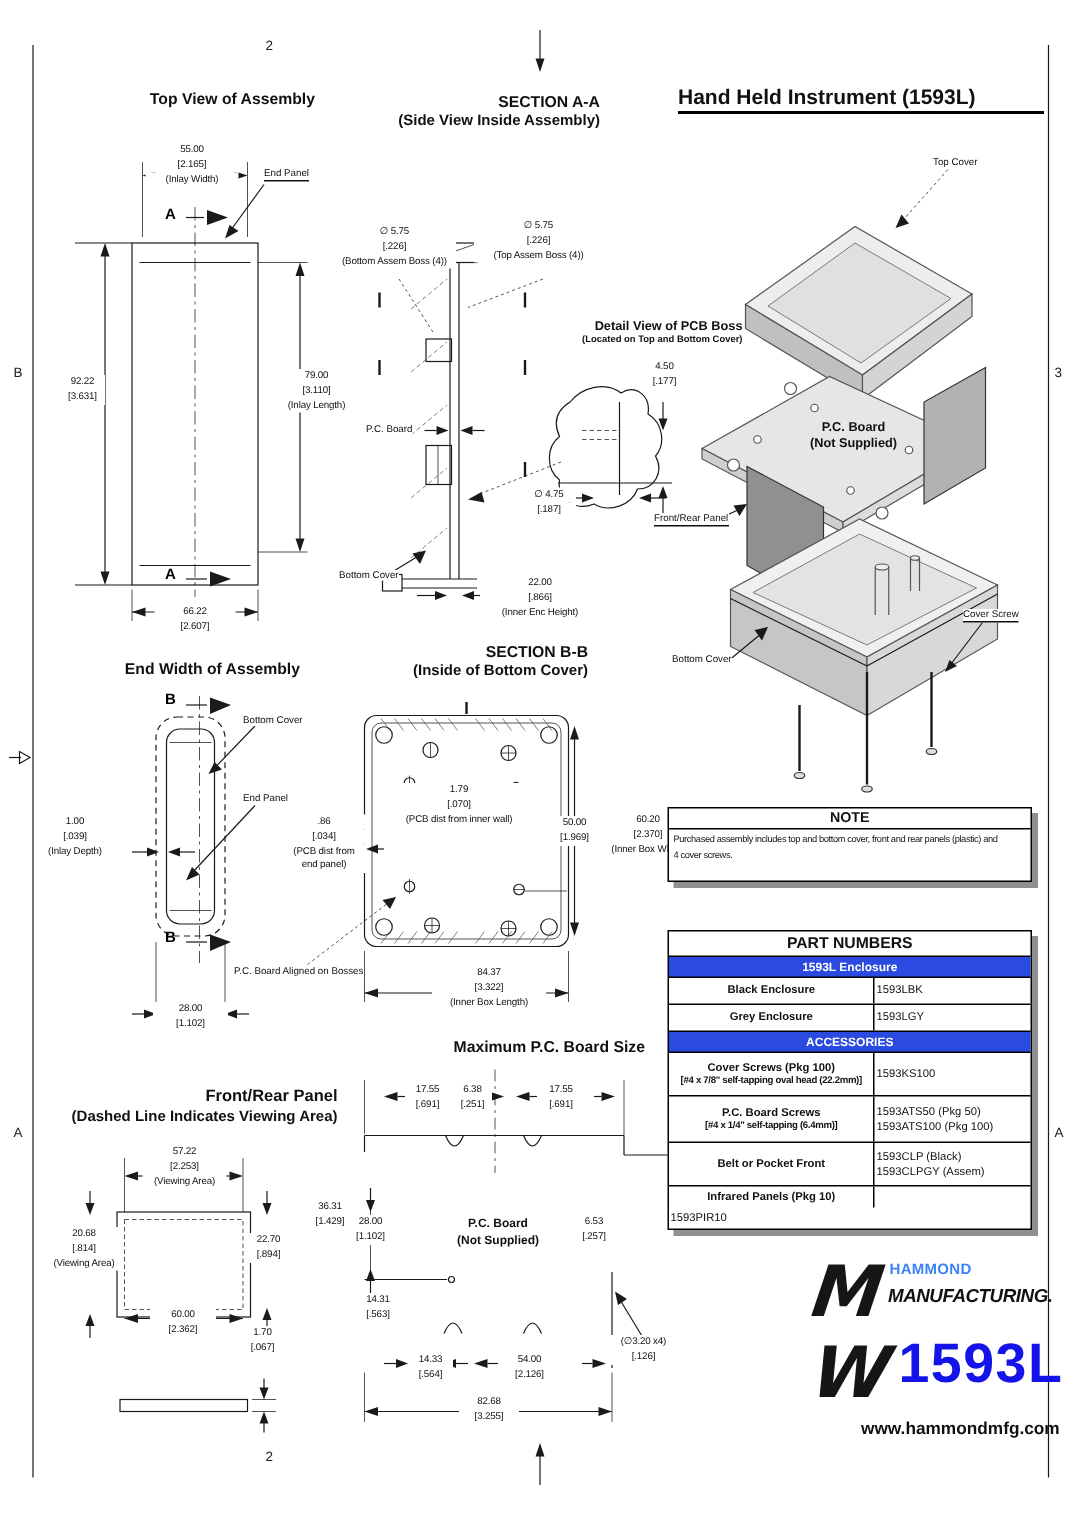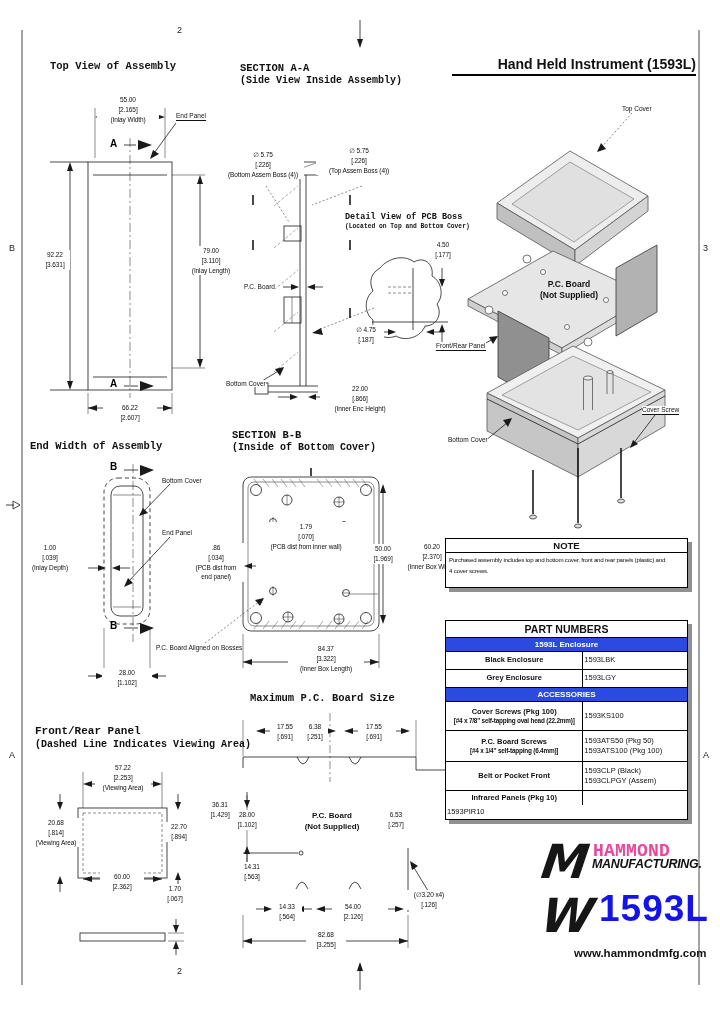--- a/index.html
+++ b/index.html
@@ -1,35 +1,35 @@
 <!DOCTYPE html>
 <html><head>
 <meta charset="utf-8">
 <style>
   html,body{margin:0;padding:0;background:#fff;}
   #page{position:relative;width:720px;height:1012px;background:#ffffff;
         font-family:"Liberation Sans",sans-serif;color:#111;overflow:hidden;}
   .abs{position:absolute;}
-  .vt{position:absolute;font-weight:bold;text-align:left;white-space:nowrap;font-size:10.5px;line-height:1.25;font-family:Liberation Mono, monospace;}
+  .vt{position:absolute;font-weight:bold;text-align:right;white-space:nowrap;font-size:10.5px;line-height:1.25;}
   .vt .sub{font-size:10px;}
   .dim{position:absolute;text-align:center;font-size:6.5px;line-height:1.5;letter-spacing:-0.1px;color:#101010;}
   .dim>div{background:#fff;}
   .lbl{position:absolute;font-size:6.5px;background:#fff;white-space:nowrap;color:#101010;}
   .lead{border-bottom:0.8px solid #111;padding-bottom:1px;}
   .marker{position:absolute;font-weight:bold;font-size:10px;color:#000;}
   .zone{position:absolute;font-size:9px;color:#222;}
   svg.overlay{position:absolute;left:0;top:0;}
   svg.overlay *{stroke:#1a1a1a;fill:none;stroke-width:.8px;}
   svg.overlay .ar{fill:#1a1a1a;stroke:none;}
   svg.overlay .thin{stroke-width:.5px;}
   svg.overlay .thick{stroke-width:1.6px;}
   svg.overlay .gray{stroke:#555;}
   svg.overlay .hatch{stroke:#555;stroke-width:.5px;}
 
-  #main-title{position:absolute;left:452px;top:56px;width:244px;text-align:right;
+  #main-title{position:absolute;left:452px;top:56px;width:244px;text-align:left;
       font-size:14px;font-weight:bold;border-bottom:2px solid #000;padding-bottom:2px;white-space:nowrap;}
 
   #note{position:absolute;left:445px;top:538px;width:243px;min-height:50px;border:1.5px solid #000;
         background:#fff;box-shadow:4px 4px 0 #909090;box-sizing:border-box;}
   .note-title{text-align:center;font-weight:bold;font-size:9.5px;border-bottom:1px solid #000;height:13px;line-height:13px;}
   .note-body{font-size:6.2px;letter-spacing:-0.25px;padding:2px 3px 4px;line-height:1.7;white-space:nowrap;}
 
   #pn{position:absolute;left:445px;top:620px;width:243px;border:1.5px solid #000;background:#fff;
       box-shadow:4px 4px 0 #909090;box-sizing:border-box;}
   .pn-title{height:16px;line-height:16px;text-align:center;font-weight:bold;font-size:10.5px;border-bottom:1px solid #000;}
@@ -39,21 +39,21 @@
   .pn-row.last{border-bottom:none;flex-direction:column;}
   .pn-cell-l{width:57%;border-right:1px solid #000;display:flex;flex-direction:column;justify-content:center;
              text-align:center;font-weight:bold;font-size:7.5px;line-height:1.35;padding:2px 1px;box-sizing:border-box;}
   .pn-cell-r{width:43%;display:flex;flex-direction:column;justify-content:center;text-align:left;
              font-size:7.5px;line-height:1.35;padding:2px 1px;box-sizing:border-box;}
   .pn-sub{font-size:6.4px;letter-spacing:-0.2px;}
   .h17{min-height:17px;} .h28{min-height:28px;} .h30{min-height:30px;}
 
   #logo-mark-m,#logo-mark-w{position:absolute;left:542px;font-style:italic;font-weight:bold;font-size:47px;
       line-height:1;color:#161616;transform:skewX(-8deg);font-family:"DejaVu Sans",sans-serif;}
-  #company-1{position:absolute;left:593px;top:841px;font-size:18px;font-weight:bold;letter-spacing:.2px;color:#ec4899;font-family:Liberation Mono, monospace;}
+  #company-1{position:absolute;left:593px;top:841px;font-size:10px;font-weight:bold;letter-spacing:.2px;color:#3b82f6;}
   #company-2{position:absolute;left:592px;top:857px;font-size:12.5px;font-weight:bold;font-style:italic;
              letter-spacing:-0.3px;color:#111;}
   #model-big{position:absolute;left:599px;top:888px;font-size:37px;font-weight:bold;color:#1414e8;letter-spacing:1px;}
   #website{position:absolute;left:574px;top:947px;font-size:11.5px;font-weight:bold;color:#111;}
 </style>
 </head>
 <body>
 
 <div id="page">
 

